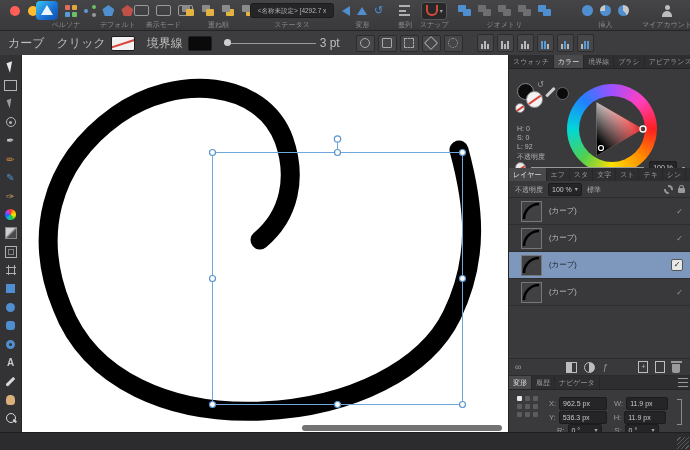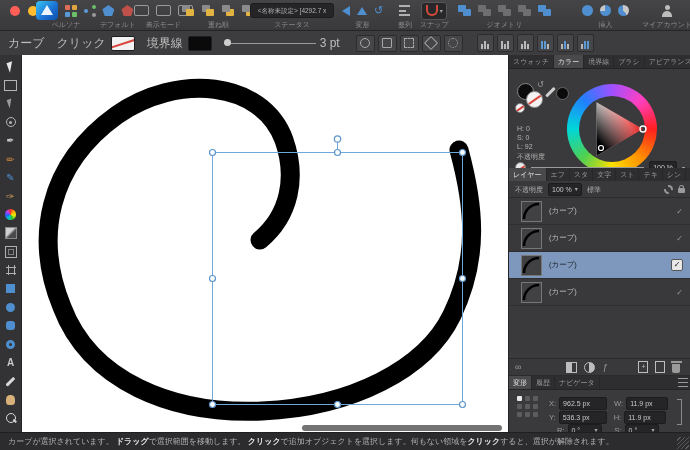--- a/index.html
+++ b/index.html
@@ -608,17 +608,14 @@
     </span>
     <span class="tf-label" style="margin-left:10px">S:</span>
     <span class="valbox" style="width:26px;display:flex;justify-content:space-between">
       <span>0 °</span>
         <span class="caret">▾</span>
     </span>
   </div>
 </div>
 
 <div id="status-bar">
-  <span>
-    <span>カーブが選択されています。 </span><b>ドラッグ</b><span>で選択範囲を移動します。 </span><b>クリック</b><span>で追加オブジェクトを選択します。何もない領域を</span><b>クリック</b><span>すると、選択が解除されます。</span>
-  </span>
   <span class="grip"></span>
 </div>
 
 </body></html>

